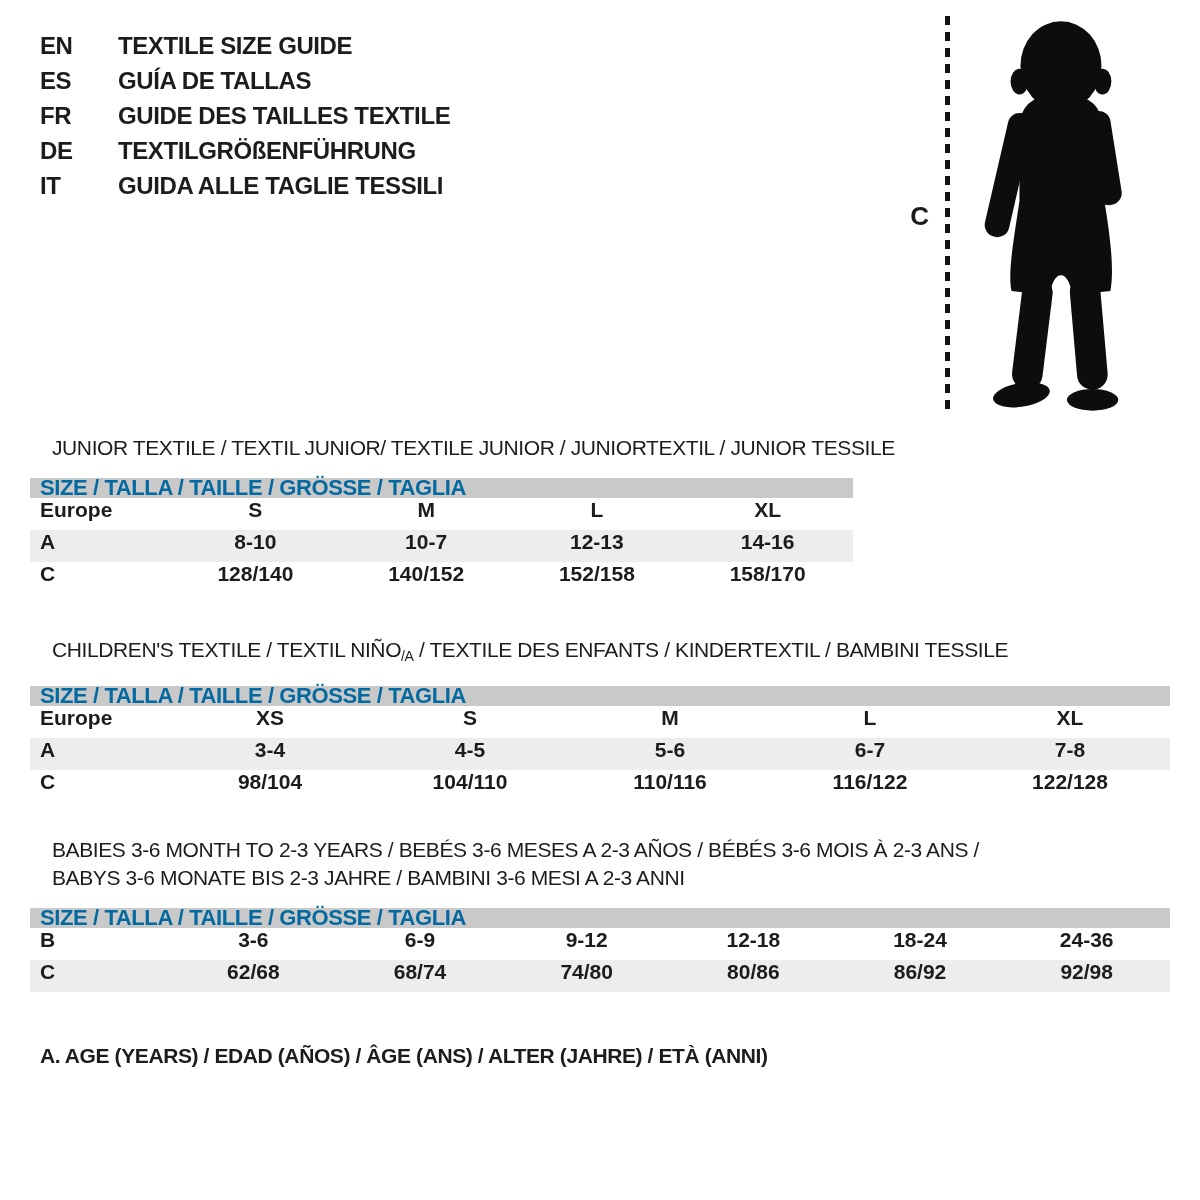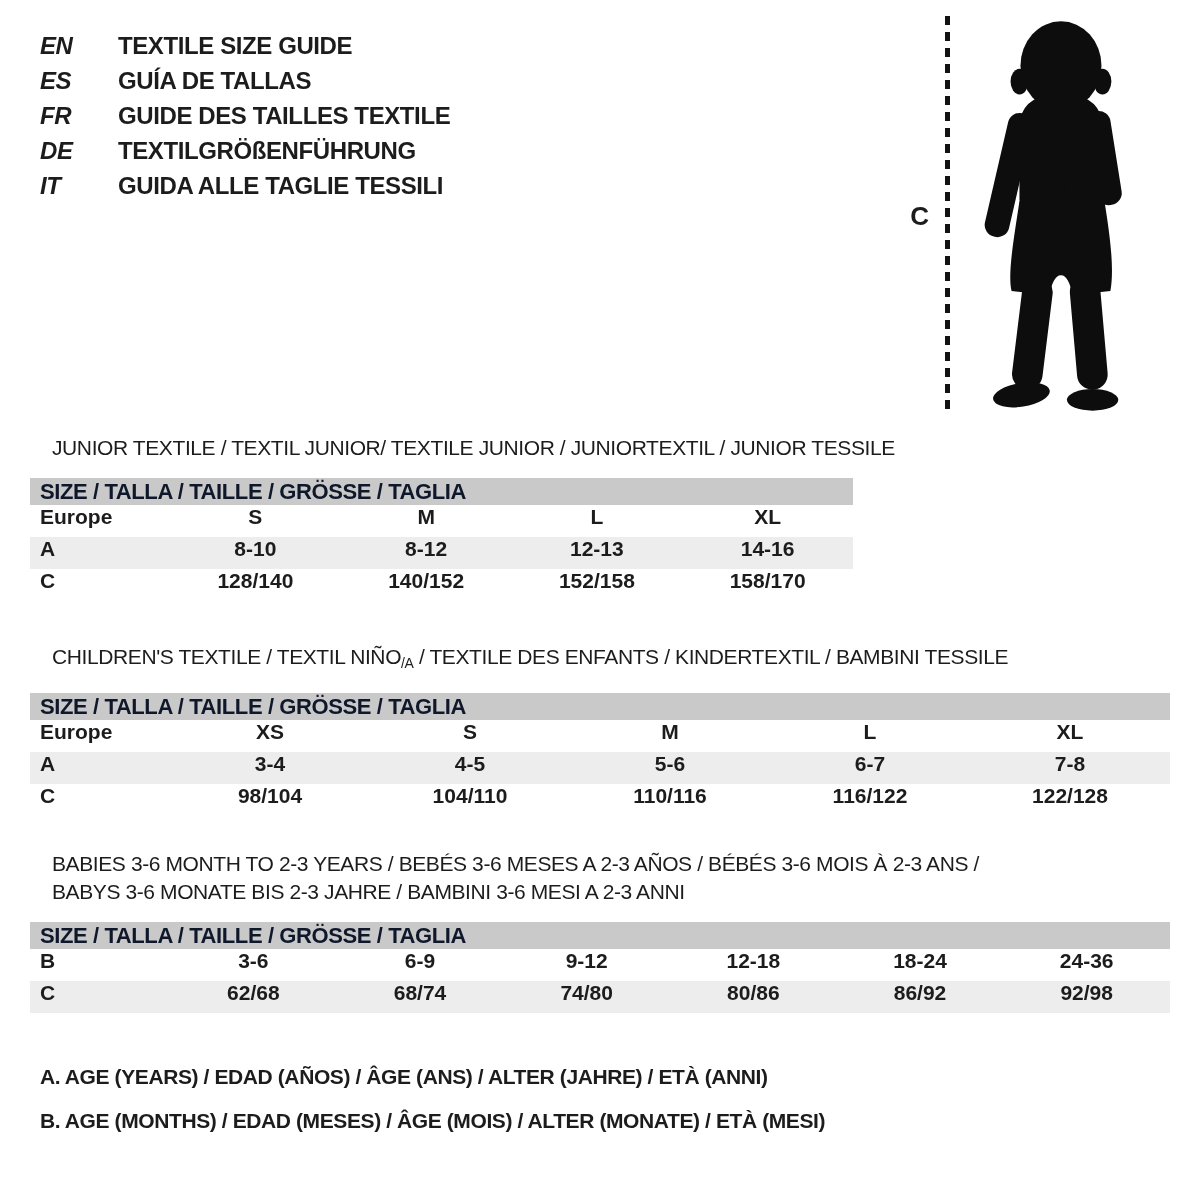--- a/index.html
+++ b/index.html
@@ -8,21 +8,21 @@
     font-family:"Liberation Sans","DejaVu Sans",sans-serif;
     color:#1c1c1c;overflow:hidden;
   }
   .canvas{position:relative;width:1200px;height:1200px;}
   .cond{letter-spacing:-0.4px;}
 
   
   .top-area{position:relative;height:420px;}
   .lang-block{position:absolute;left:40px;top:28px;}
   .lang-row{display:flex;font-size:24px;font-weight:bold;line-height:35px;}
-  .lang-code{width:78px;flex:0 0 78px;font-style:italic;}
+  .lang-code{width:78px;flex:0 0 78px;}
   .lang-title{white-space:nowrap;}
 
   .figure-area{position:absolute;top:16px;right:58px;display:flex;align-items:center;}
   .figure-c-label{font-size:26px;font-weight:bold;margin-right:16px;}
   .dashed-line{
     width:5px;height:400px;margin-right:24px;
     background:repeating-linear-gradient(to bottom,#121212 0 9px,transparent 9px 16px);
   }
   .silhouette svg{display:block;}
 
@@ -31,22 +31,22 @@
   .section-heading{
     font-size:21px;font-weight:normal;line-height:28px;margin-left:22px;white-space:nowrap;
   }
   .section-heading sub{font-size:14px;vertical-align:-4px;}
   .sec-junior{margin-top:14px;}
   .sec-children{margin-top:42px;}
   .sec-babies{margin-top:34px;}
 
   .size-table{margin-top:16px;}
   .size-band{
-    height:27px;display:flex;align-items:center;
-    background:#c9c9c9;color:#0f172a;
+    height:20px;display:flex;align-items:center;
+    background:#c9c9c9;color:#0369a1;
     font-size:22px;font-weight:bold;padding-left:10px;
   }
   .t-row{display:flex;height:32px;font-size:21px;font-weight:bold;}
   .t-row.alt{background:#ededee;}
   .row-label{flex:0 0 130px;padding-left:10px;}
   .t-cell{flex:1;text-align:center;}
   .tbl-junior{width:823px;}
 
   
   .legend{margin:46px 30px 0;margin-left:40px;}
@@ -118,21 +118,21 @@
       <div class="t-row">
         <span class="row-label">Europe</span>
         <span class="t-cell">S</span>
         <span class="t-cell">M</span>
         <span class="t-cell">L</span>
         <span class="t-cell">XL</span>
       </div>
       <div class="t-row alt">
         <span class="row-label">A</span>
         <span class="t-cell">8-10</span>
-        <span class="t-cell">8-12</span>
+        <span class="t-cell">10-7</span>
         <span class="t-cell">12-13</span>
         <span class="t-cell">14-16</span>
       </div>
       <div class="t-row">
         <span class="row-label">C</span>
         <span class="t-cell">128/140</span>
         <span class="t-cell">140/152</span>
         <span class="t-cell">152/158</span>
         <span class="t-cell">158/170</span>
       </div>
@@ -191,16 +191,15 @@
         <span class="t-cell">74/80</span>
         <span class="t-cell">80/86</span>
         <span class="t-cell">86/92</span>
         <span class="t-cell">92/98</span>
       </div>
     </div>
   </div>
 
   <div class="legend">
     <div class="legend-line cond">A. AGE (YEARS) / EDAD (AÑOS) / ÂGE (ANS) / ALTER (JAHRE) / ETÀ (ANNI)</div>
-    <div class="legend-line cond">B. AGE (MONTHS) / EDAD (MESES) / ÂGE (MOIS) / ALTER (MONATE) / ETÀ (MESI)</div>
   </div>
 
 </div>
 
 </body></html>

